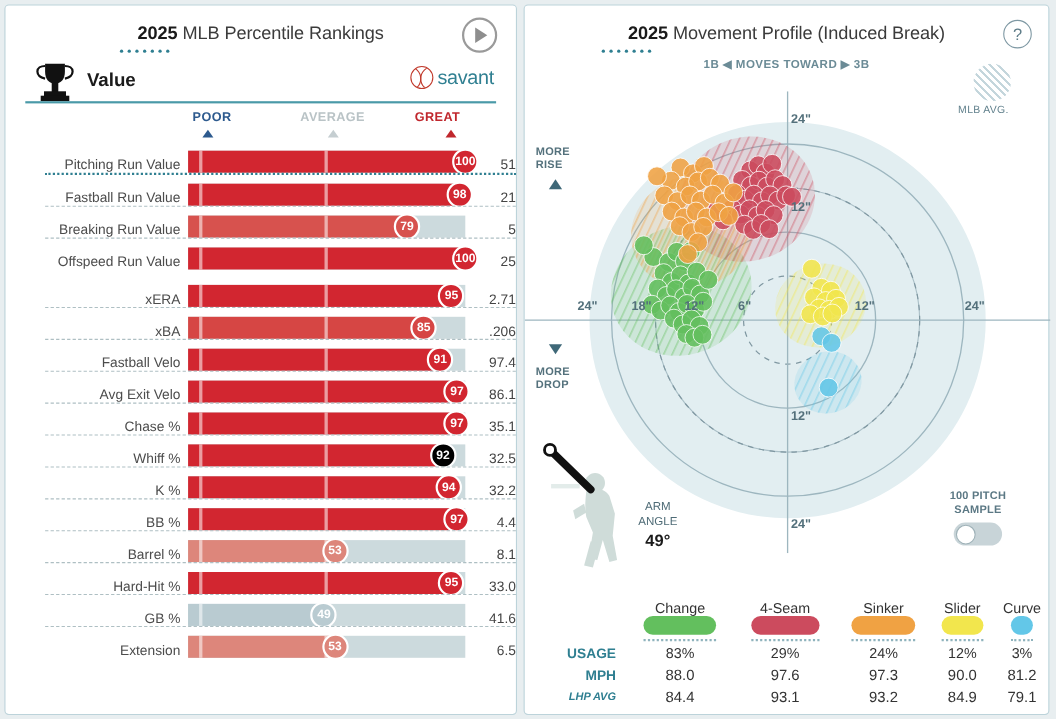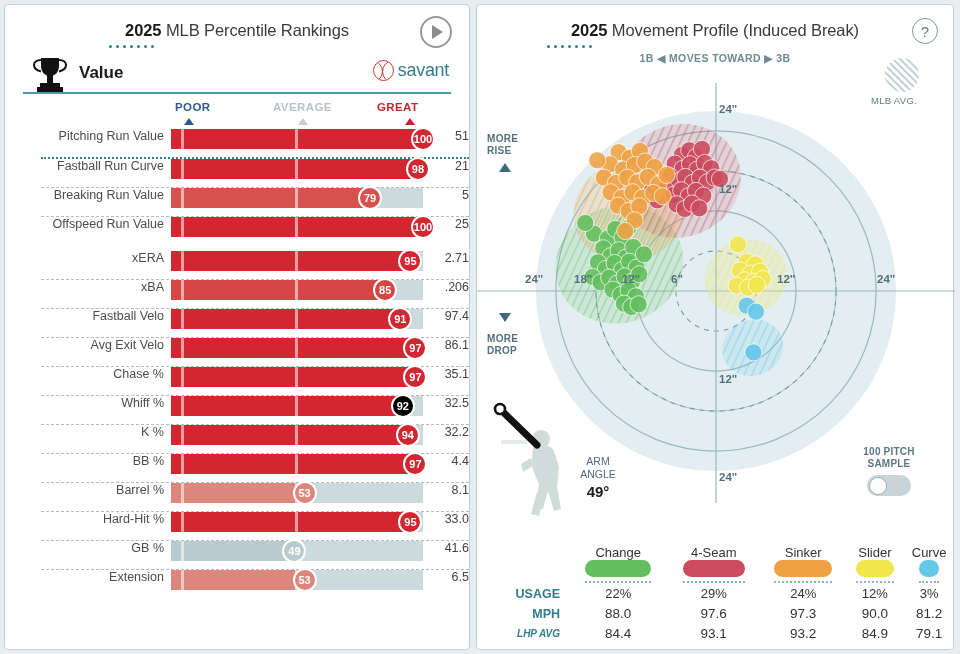--- a/index.html
+++ b/index.html
@@ -105,21 +105,21 @@
   .tri-m { position:absolute; top: 17px; width:0;height:0;
            border-left:5px solid transparent;border-right:5px solid transparent; }
   .tri-poor { left: 179px; border-bottom: 7px solid #2d5a8e; }
   .tri-avg  { left: 293px; border-bottom: 7px solid #c5ced1; }
   .tri-great{ left: 400px; border-bottom: 7px solid #c0272d; }
 
   
   .rows { position: relative; }
   .row {
     position: relative; height: 28px;
-    display: flex; align-items: flex-start;
+    display: flex; align-items: flex-end;
   }
   .row .lbl {
     width: 166px; text-align: right; padding-right: 7px;
     font-size: 12.5px; color: #4c4c4c; white-space: nowrap;
   }
   .track {
     position: relative; width: 252px; height: 20px;
     background: #ffffff;
   }
   .track .seg-base {
@@ -275,21 +275,21 @@
             <div class="seg-base"></div>
             <div class="fill" style="width:252px;background:#d22630"></div>
             <div class="notch n1"></div>
             <div class="notch n2"></div>
             <div class="bubble" style="left:252px;background:#d22630">100</div>
           </div>
           <div class="val">51</div>
         </div>
         <div class="rowsep dotted" style="position: relative; margin: 0px 18px;"></div>
         <div class="row">
-          <div class="lbl">Fastball Run Curve</div>
+          <div class="lbl">Fastball Run Value</div>
           <div class="track">
             <div class="seg-base"></div>
             <div class="fill" style="width:246.96px;background:#d22630"></div>
             <div class="notch n1"></div>
             <div class="notch n2"></div>
             <div class="bubble" style="left:246.96px;background:#d22630">98</div>
           </div>
           <div class="val">21</div>
         </div>
         <div class="rowsep" style="position: relative; margin: 0px 18px;"></div>
@@ -712,21 +712,21 @@
               </td>
               <td class="dashline">
                 <div style="width:38px"></div>
               </td>
               <td class="dashline">
                 <div style="width:20px"></div>
               </td>
             </tr>
         <tr id="lg-usage" class="usage-row">
               <td class="rowlbl">USAGE</td>
-              <td>22%</td>
+              <td>83%</td>
               <td>29%</td>
               <td>24%</td>
               <td>12%</td>
               <td>3%</td>
             </tr>
         <tr id="lg-mph" class="mph-row">
               <td class="rowlbl">MPH</td>
               <td>88.0</td>
               <td>97.6</td>
               <td>97.3</td>

